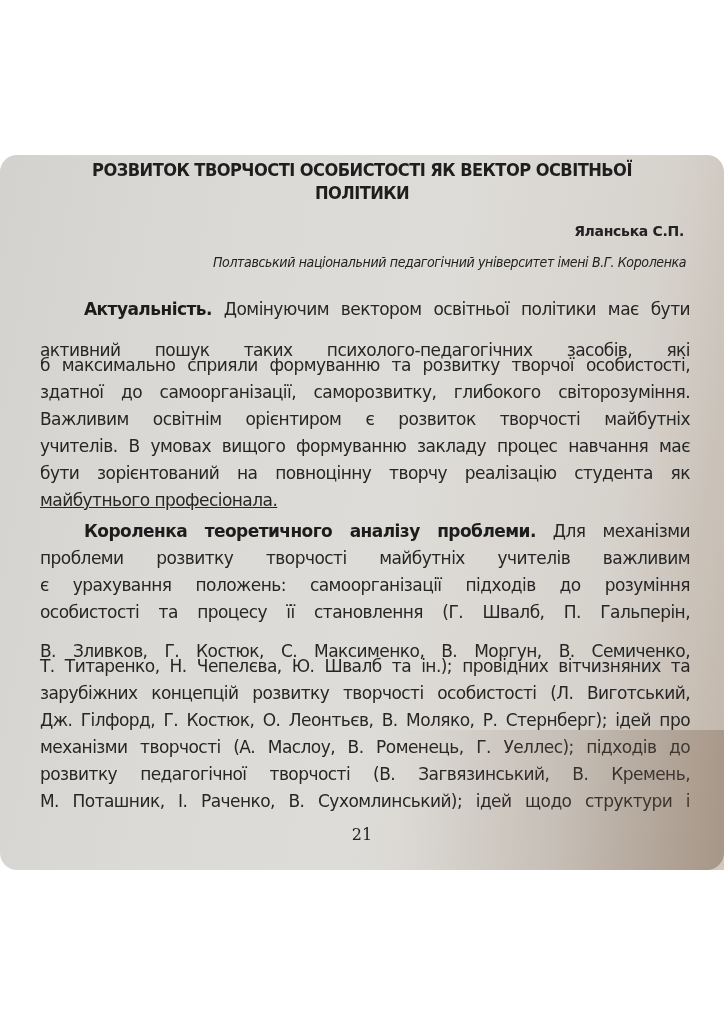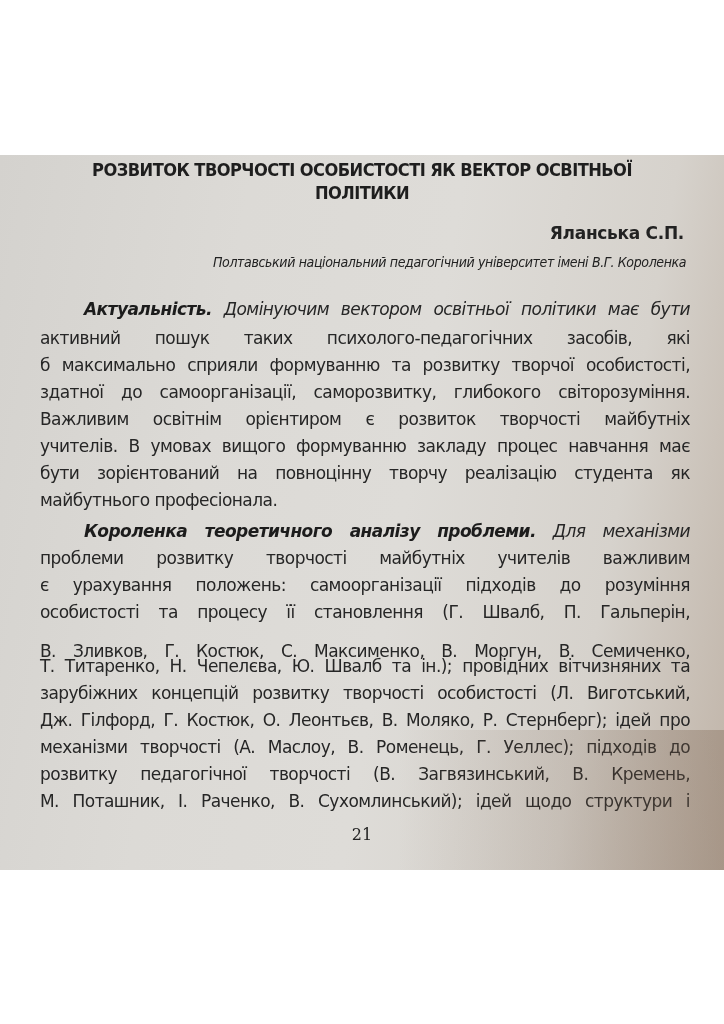--- a/index.html
+++ b/index.html
@@ -3,66 +3,67 @@
 <meta charset="utf-8">
 <style>
   html, body { margin: 0; padding: 0; }
   body {
     width: 724px; height: 1024px; background: #ffffff; position: relative; overflow: hidden;
     font-family: "DejaVu Sans", "Liberation Sans", sans-serif;
   }
   .page {
     position: absolute; left: 0; top: 155px; width: 724px; height: 715px;
     background: linear-gradient(100deg, #d4d2ce 0%, #dcdad6 30%, #dedcd8 55%, #d6d2cc 80%, #c0b4a8 100%);
+    border-radius: 17px;
   }
   .page::after {
     content: ""; position: absolute; left: 0; right: 0; bottom: 0; height: 140px;
     background: linear-gradient(90deg, rgba(0,0,0,0) 55%, rgba(120,95,75,0.35) 100%);
   }
   .content { position: absolute; left: 0; top: 0; width: 724px; color: #262626; }
   .title {
     position: absolute; left: 30px; width: 664px; top: 4px; text-align: center;
     font-family: "DejaVu Sans", sans-serif; font-weight: bold; font-size: 17.5px;
     line-height: 23px; letter-spacing: -0.6px; color: #1e1e1e; transform: scaleX(0.93);
   }
   .author {
-    position: absolute; right: 40px; top: 68px; font-weight: bold; font-size: 17px;
+    position: absolute; right: 40px; top: 68px; font-weight: bold; font-size: 14px;
     color: #222; letter-spacing: -0.3px;
   }
   .affil {
     position: absolute; right: 38px; top: 100px; font-style: italic; font-size: 13.3px;
     color: #222; letter-spacing: -0.4px; transform: scaleX(0.95); transform-origin: right;
   }
   .line {
     position: absolute; left: 40px; width: 650px; font-size: 17px; line-height: 22px;
     white-space: nowrap; text-align: justify; text-align-last: justify;
     color: #262626; letter-spacing: -0.55px;
   }
-  .line.last { text-align-last: left; }
-  .line.indent { left: 84px; width: 606px; font-style: italic; }
+  .line.last { text-align-last: left; text-decoration: underline; }
+  .line.indent { left: 84px; width: 606px; }
   .line b { font-weight: bold; color: #1c1c1c; }
   .pagenum {
     position: absolute; left: 0; width: 724px; top: 670px; text-align: center;
     font-family: "DejaVu Serif", serif; font-size: 16px; color: #222;
   }
 </style>
 </head>
 <body>
 
 <div class="page">
   <div class="content">
     <div class="title">
       <div>РОЗВИТОК ТВОРЧОСТІ ОСОБИСТОСТІ ЯК ВЕКТОР ОСВІТНЬОЇ</div>
       <div>ПОЛІТИКИ</div>
     </div>
     <div class="author">Яланська С.П.</div>
     <div class="affil">Полтавський національний педагогічний університет імені В.Г. Короленка</div>
 
     <div class="line indent" style="top:143px"><b>Актуальність.</b><span> Домінуючим вектором освітньої політики має бути</span></div>
-    <div class="line" style="top:172px">активний пошук таких психолого-педагогічних засобів, які</div>
+    <div class="line" style="top:184px">активний пошук таких психолого-педагогічних засобів, які</div>
     <div class="line" style="top:199px">б максимально сприяли формуванню та розвитку творчої особистості,</div>
     <div class="line" style="top:226px">здатної до самоорганізації, саморозвитку, глибокого світорозуміння.</div>
     <div class="line" style="top:253px">Важливим освітнім орієнтиром є розвиток творчості майбутніх</div>
     <div class="line" style="top:280px">учителів. В умовах вищого формуванню закладу процес навчання має</div>
     <div class="line" style="top:307px">бути зорієнтований на повноцінну творчу реалізацію студента як</div>
     <div class="line last" style="top:334px">майбутнього професіонала.</div>
 
     <div class="line indent" style="top:365px"><b>Короленка теоретичного аналізу проблеми.</b><span> Для механізми</span></div>
     <div class="line" style="top:392px">проблеми розвитку творчості майбутніх учителів важливим</div>
     <div class="line" style="top:419px">є урахування положень: самоорганізації підходів до розуміння</div>

